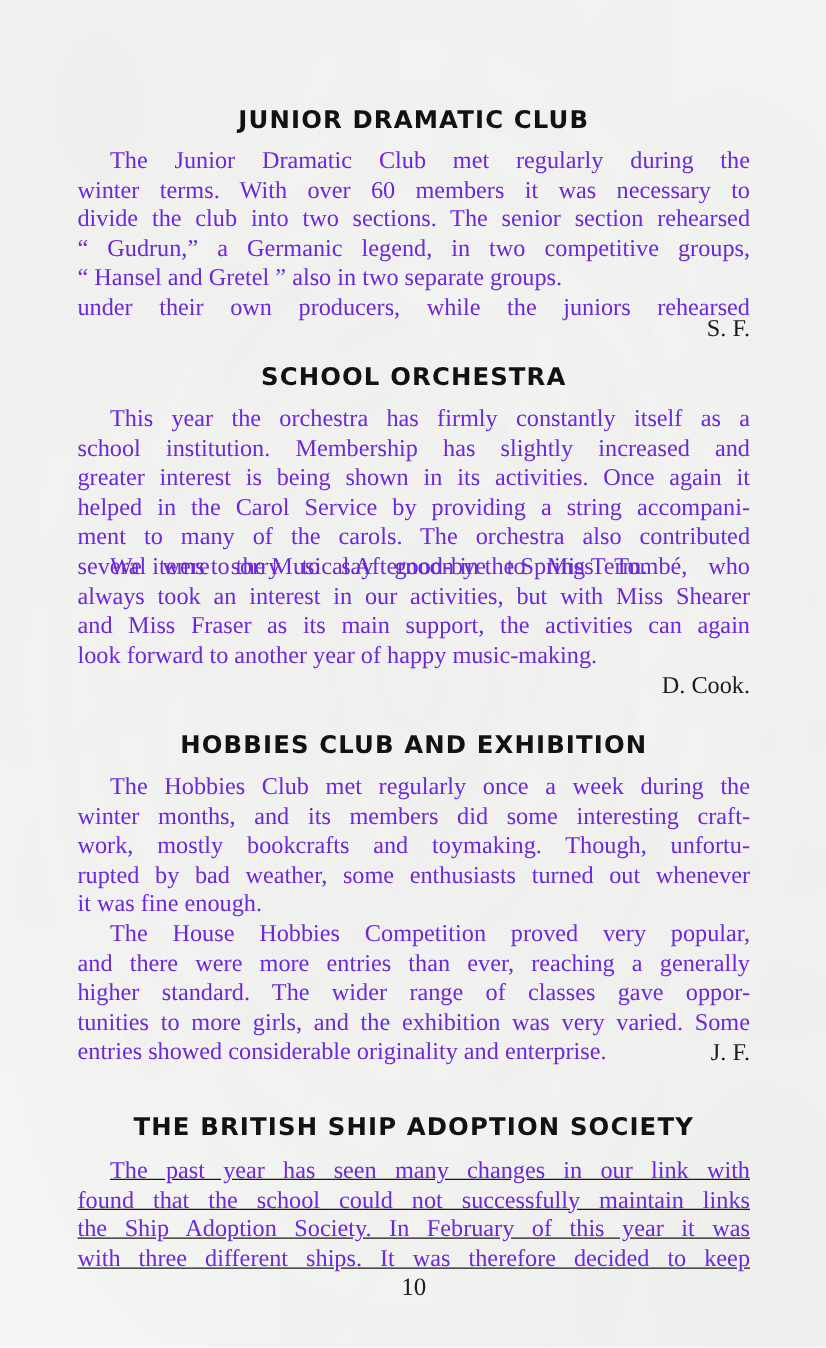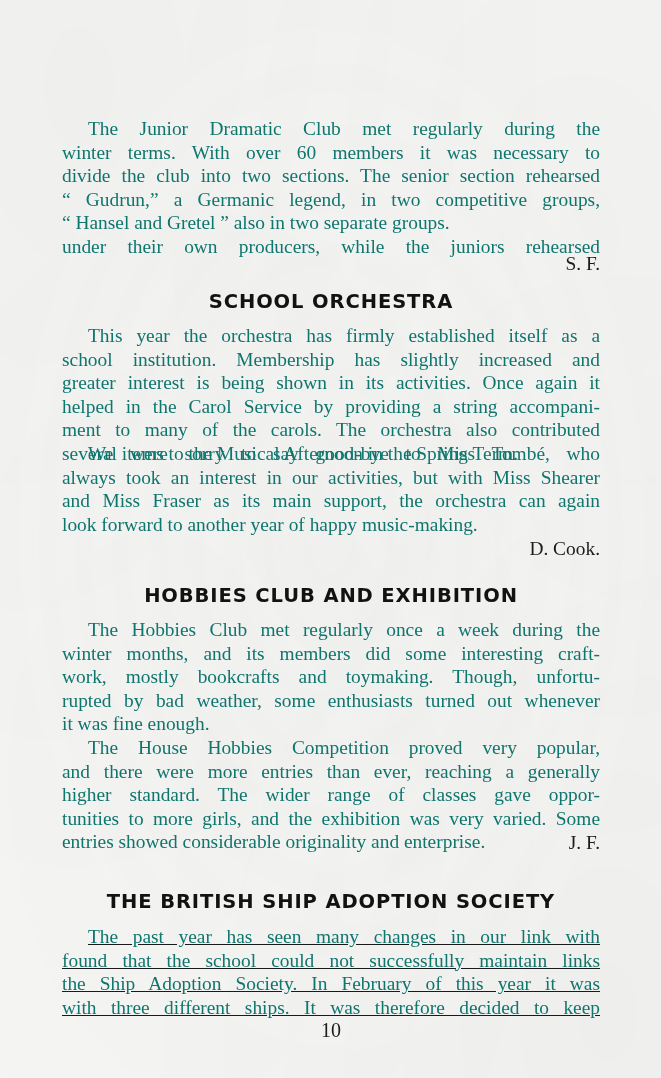--- a/index.html
+++ b/index.html
@@ -45,21 +45,21 @@
     margin: 0;
     color: #121212;
     text-rendering: optimizeLegibility;
   }
   p.body-par {
     font-size: 19.4px;
     line-height: 23.6px;
     margin: 0;
     text-align: justify;
     text-justify: inter-word;
-    color: #0f766e;
+    color: #6d28d9;
     hyphens: none;
   }
   .signature {
     text-align: right;
     font-size: 19.4px;
     line-height: 23.6px;
     margin: 0;
     padding-right: 4px;
     color: #1c1c1c;
   }
@@ -104,51 +104,52 @@
     text-indent: 26px;
   }
 </style>
 </head>
 <body style="background: rgb(246, 246, 245);">
 
 <div class="scan-grain"></div>
 
 <div class="page">
 
+  <h2 class="heading" id="sec-jdc-heading">JUNIOR DRAMATIC CLUB</h2>
 
   <div id="sec-jdc-body">
     <p class="body-par">
       <span class="jline first">The Junior Dramatic Club met regularly during the</span>
       <span class="jline">winter terms.   With over 60 members it was necessary to</span>
       <span class="jline">divide the club into two sections.  The senior section rehearsed</span>
       <span class="jline">“ Gudrun,” a Germanic legend, in two competitive groups,</span>
       <span class="jline last">“ Hansel and Gretel ” also in two separate groups.</span>
       <span class="jline">under their own producers, while the juniors rehearsed</span>
     </p>
   </div>
   <div class="signature" id="sec-jdc-sign">S. F.</div>
 
   <h2 class="heading" id="sec-orch-heading">SCHOOL ORCHESTRA</h2>
 
   <div id="sec-orch-body1">
     <p class="body-par">
-      <span class="jline first">This year the orchestra has firmly established itself as a</span>
+      <span class="jline first">This year the orchestra has firmly constantly itself as a</span>
       <span class="jline">school institution.   Membership has slightly increased and</span>
       <span class="jline">greater interest is being shown in its activities.   Once again it</span>
       <span class="jline">helped in the Carol Service by providing a string accompani-</span>
       <span class="jline">ment to many of the carols.   The orchestra also contributed</span>
       <span class="jline last">several items to the Musical Afternoon in the Spring Term.</span>
     </p>
   </div>
 
   <div id="sec-orch-body2">
     <p class="body-par">
       <span class="jline first">We were sorry to say good-bye to Miss Tombé, who</span>
       <span class="jline">always took an interest in our activities, but with Miss Shearer</span>
-      <span class="jline">and Miss Fraser as its main support, the orchestra can again</span>
+      <span class="jline">and Miss Fraser as its main support, the activities can again</span>
       <span class="jline last">look forward to another year of happy music-making.</span>
     </p>
   </div>
   <div class="signature" id="sec-orch-sign">D. Cook.</div>
 
   <h2 class="heading" id="sec-hob-heading">HOBBIES CLUB AND EXHIBITION</h2>
 
   <div id="sec-hob-body1">
     <p class="body-par">
       <span class="jline first">The Hobbies Club met regularly once a week during the</span>

